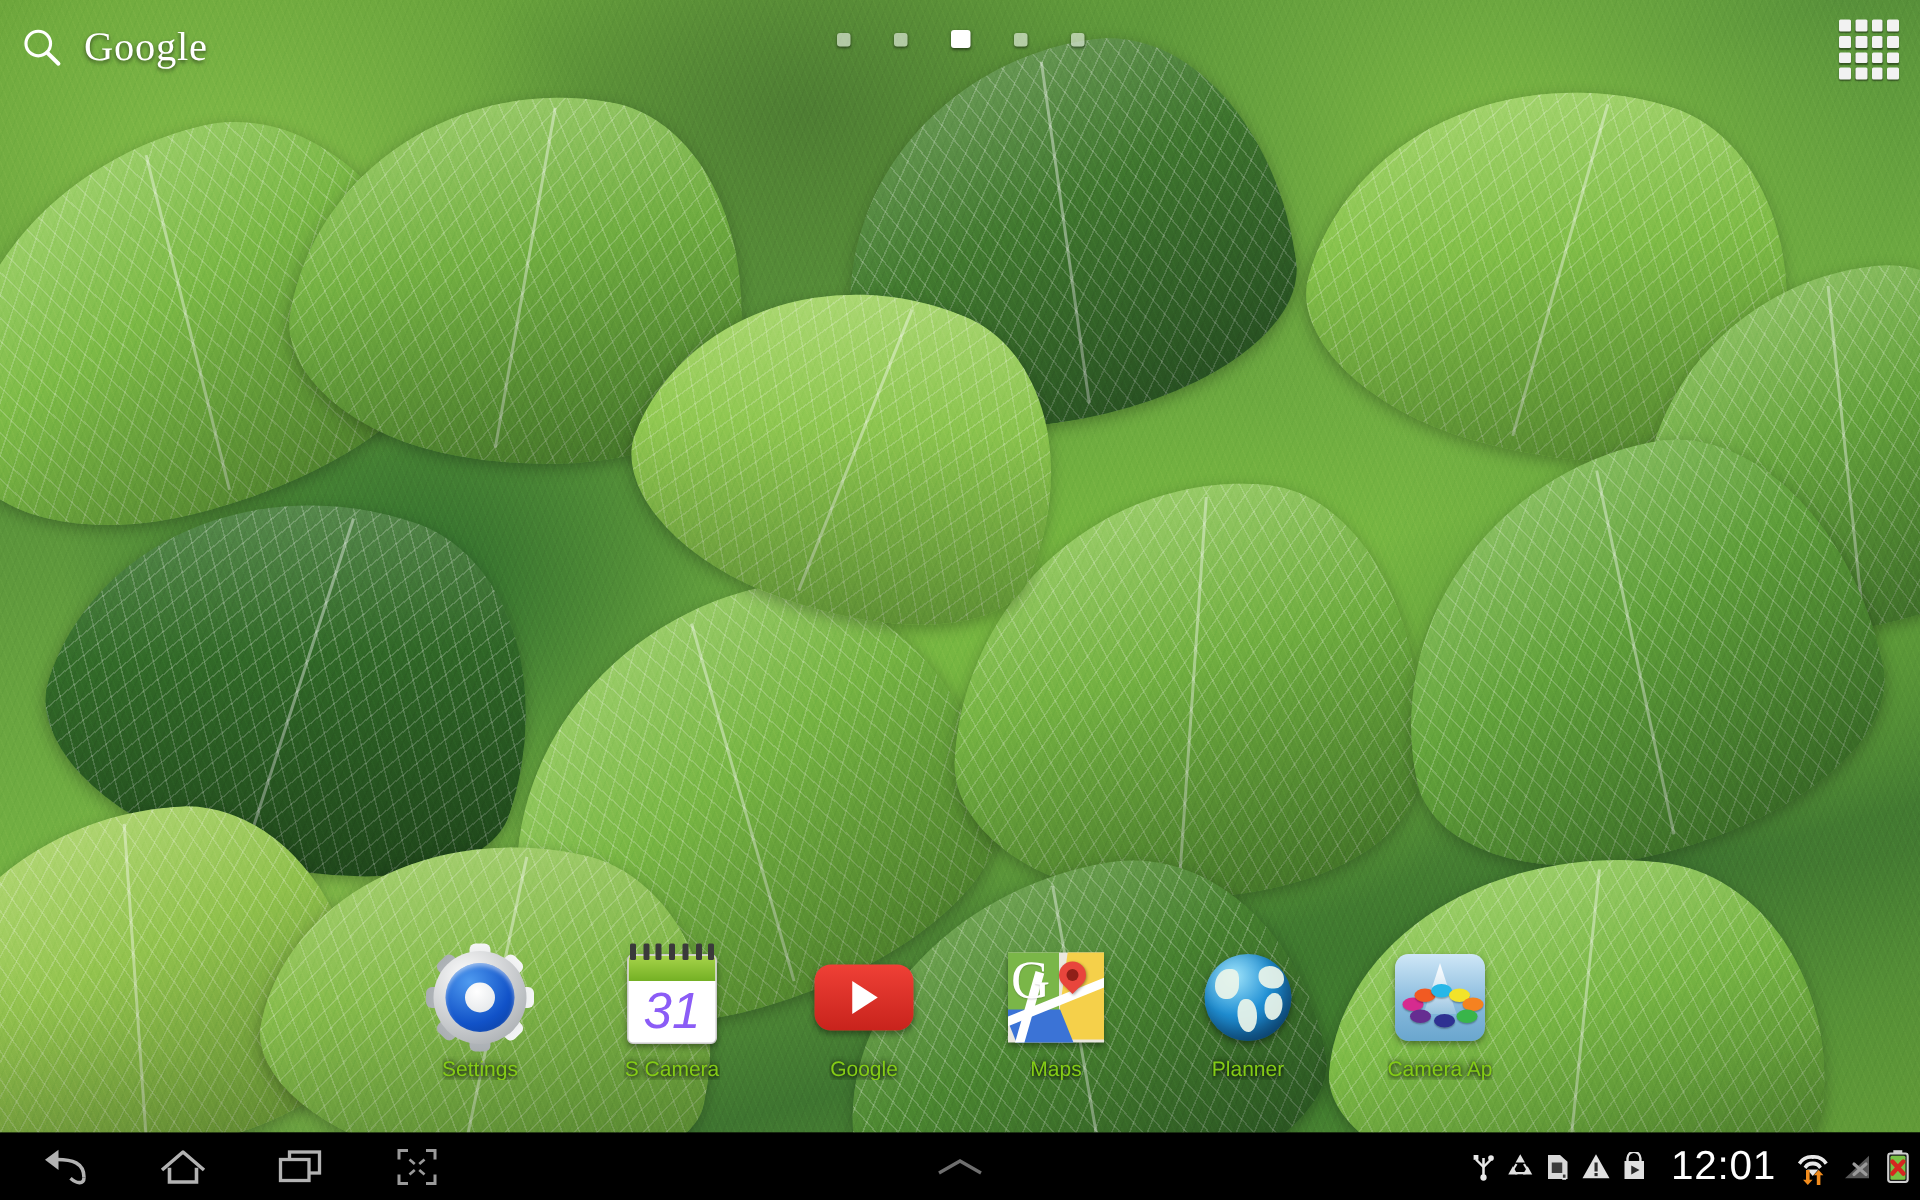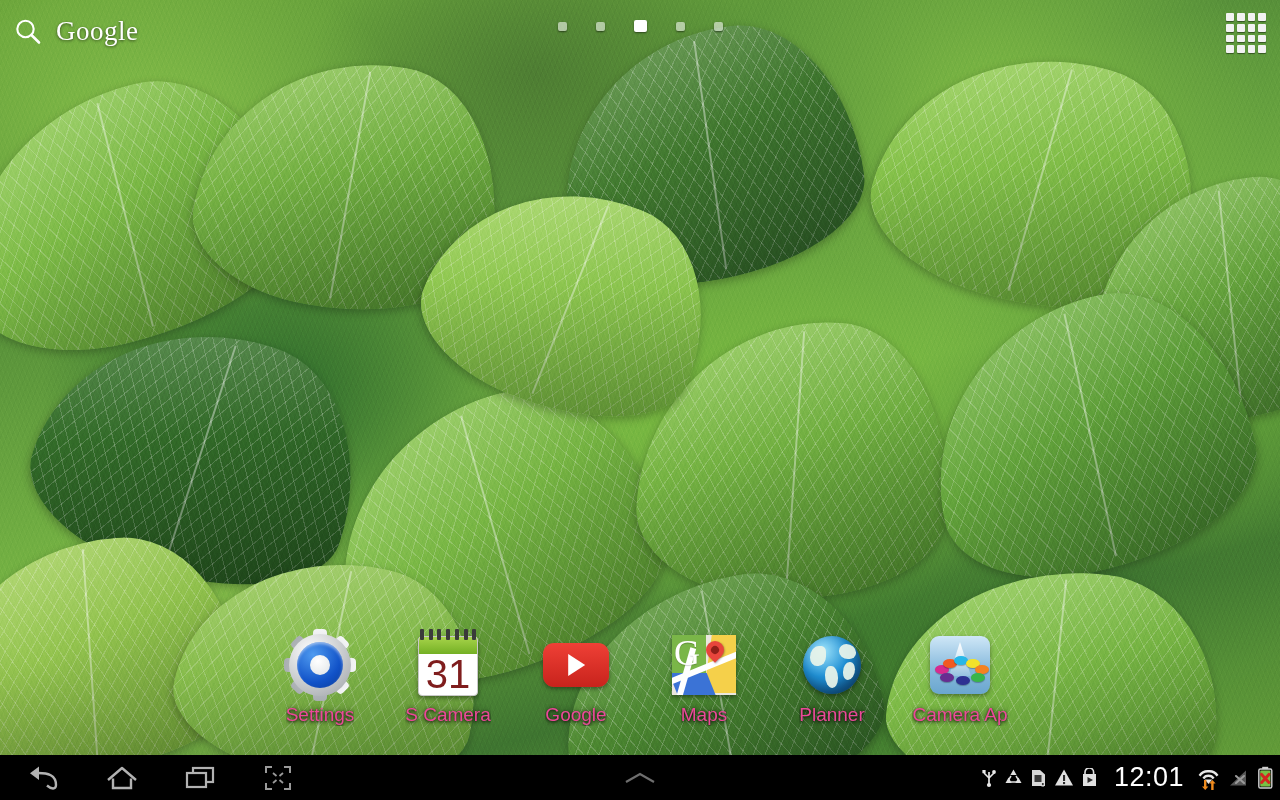--- a/index.html
+++ b/index.html
@@ -70,21 +70,21 @@
             display:grid; grid-template-columns:repeat(4,1fr); grid-template-rows:repeat(4,1fr);
             gap:3px; cursor:pointer; }
   #appsBtn i{ display:block; background:#f2f2f2; border-radius:1px;
               box-shadow:0 1px 1px rgba(0,0,0,.45); }
 
   
   #dock{ position:absolute; left:0; right:0; top:632px; height:105px;
          display:flex; justify-content:center; align-items:flex-start; }
   .dockitem{ width:128px; display:flex; flex-direction:column; align-items:center; cursor:pointer; }
   .dockicon{ width:66px; height:66px; position:relative; }
-  .docklabel{ margin-top:6px; font-size:19px; color:#ec4899; white-space:nowrap; overflow:hidden;
+  .docklabel{ margin-top:6px; font-size:14px; color:#84cc16; white-space:nowrap; overflow:hidden;
               max-width:104px; text-shadow:0 1px 3px rgba(0,0,0,.85), 0 0 6px rgba(0,0,0,.6); }
 
   
   .ic-settings .gearwrap{ position:absolute; inset:2px; }
   .ic-settings .gear{ position:absolute; inset:0; border-radius:50%;
       background:radial-gradient(circle at 35% 28%, #fdfdfd, #c3c6c9 60%, #9ba0a4 100%); }
   .ic-settings .tooth{ position:absolute; left:50%; top:-5px; width:14px; height:72px;
       margin-left:-7px; border-radius:4px;
       background:linear-gradient(180deg,#f4f5f6,#a9aeb2); }
   .ic-settings .inner{ position:absolute; inset:8px; border-radius:50%;
@@ -97,21 +97,21 @@
   .ic-planner .cal{ position:absolute; left:3px; top:4px; right:3px; bottom:2px; border-radius:4px;
       background:#fff; box-shadow:0 2px 4px rgba(0,0,0,.4); overflow:hidden;
       border:1px solid #c9c9c9; }
   .ic-planner .head{ position:absolute; left:0; right:0; top:0; height:17px;
       background:linear-gradient(180deg,#a7d44a,#74b024); }
   .ic-planner .rings{ position:absolute; left:0; right:0; top:-3px; height:11px;
       display:flex; justify-content:space-evenly; }
   .ic-planner .rings b{ display:block; width:4px; height:11px; background:#3a3a3a; border-radius:1px; }
   .ic-planner .num{ position:absolute; left:0; right:0; top:16px; bottom:0;
       display:flex; align-items:center; justify-content:center;
-      font-size:40px; color:#7f1d1d; font-family:"Liberation Sans", sans-serif; }
+      font-size:34px; color:#8b5cf6; font-family:"Liberation Sans", sans-serif;font-style:italic; }
 
   
   .ic-camera .bodyc{ position:absolute; left:1px; top:8px; right:1px; bottom:5px; border-radius:7px;
       background:linear-gradient(180deg,#e8e9ea,#b6b9bc 55%,#8e9295);
       box-shadow:0 2px 4px rgba(0,0,0,.4); }
   .ic-camera .bump{ position:absolute; left:14px; top:2px; width:26px; height:11px; border-radius:4px 4px 0 0;
       background:linear-gradient(180deg,#d9dadb,#a8abae); }
   .ic-camera .teal{ position:absolute; left:3px; top:10px; width:12px; height:7px; border-radius:2px;
       background:#2aa6bb; }
   .ic-camera .teal2{ position:absolute; right:3px; top:10px; width:12px; height:7px; border-radius:2px;

